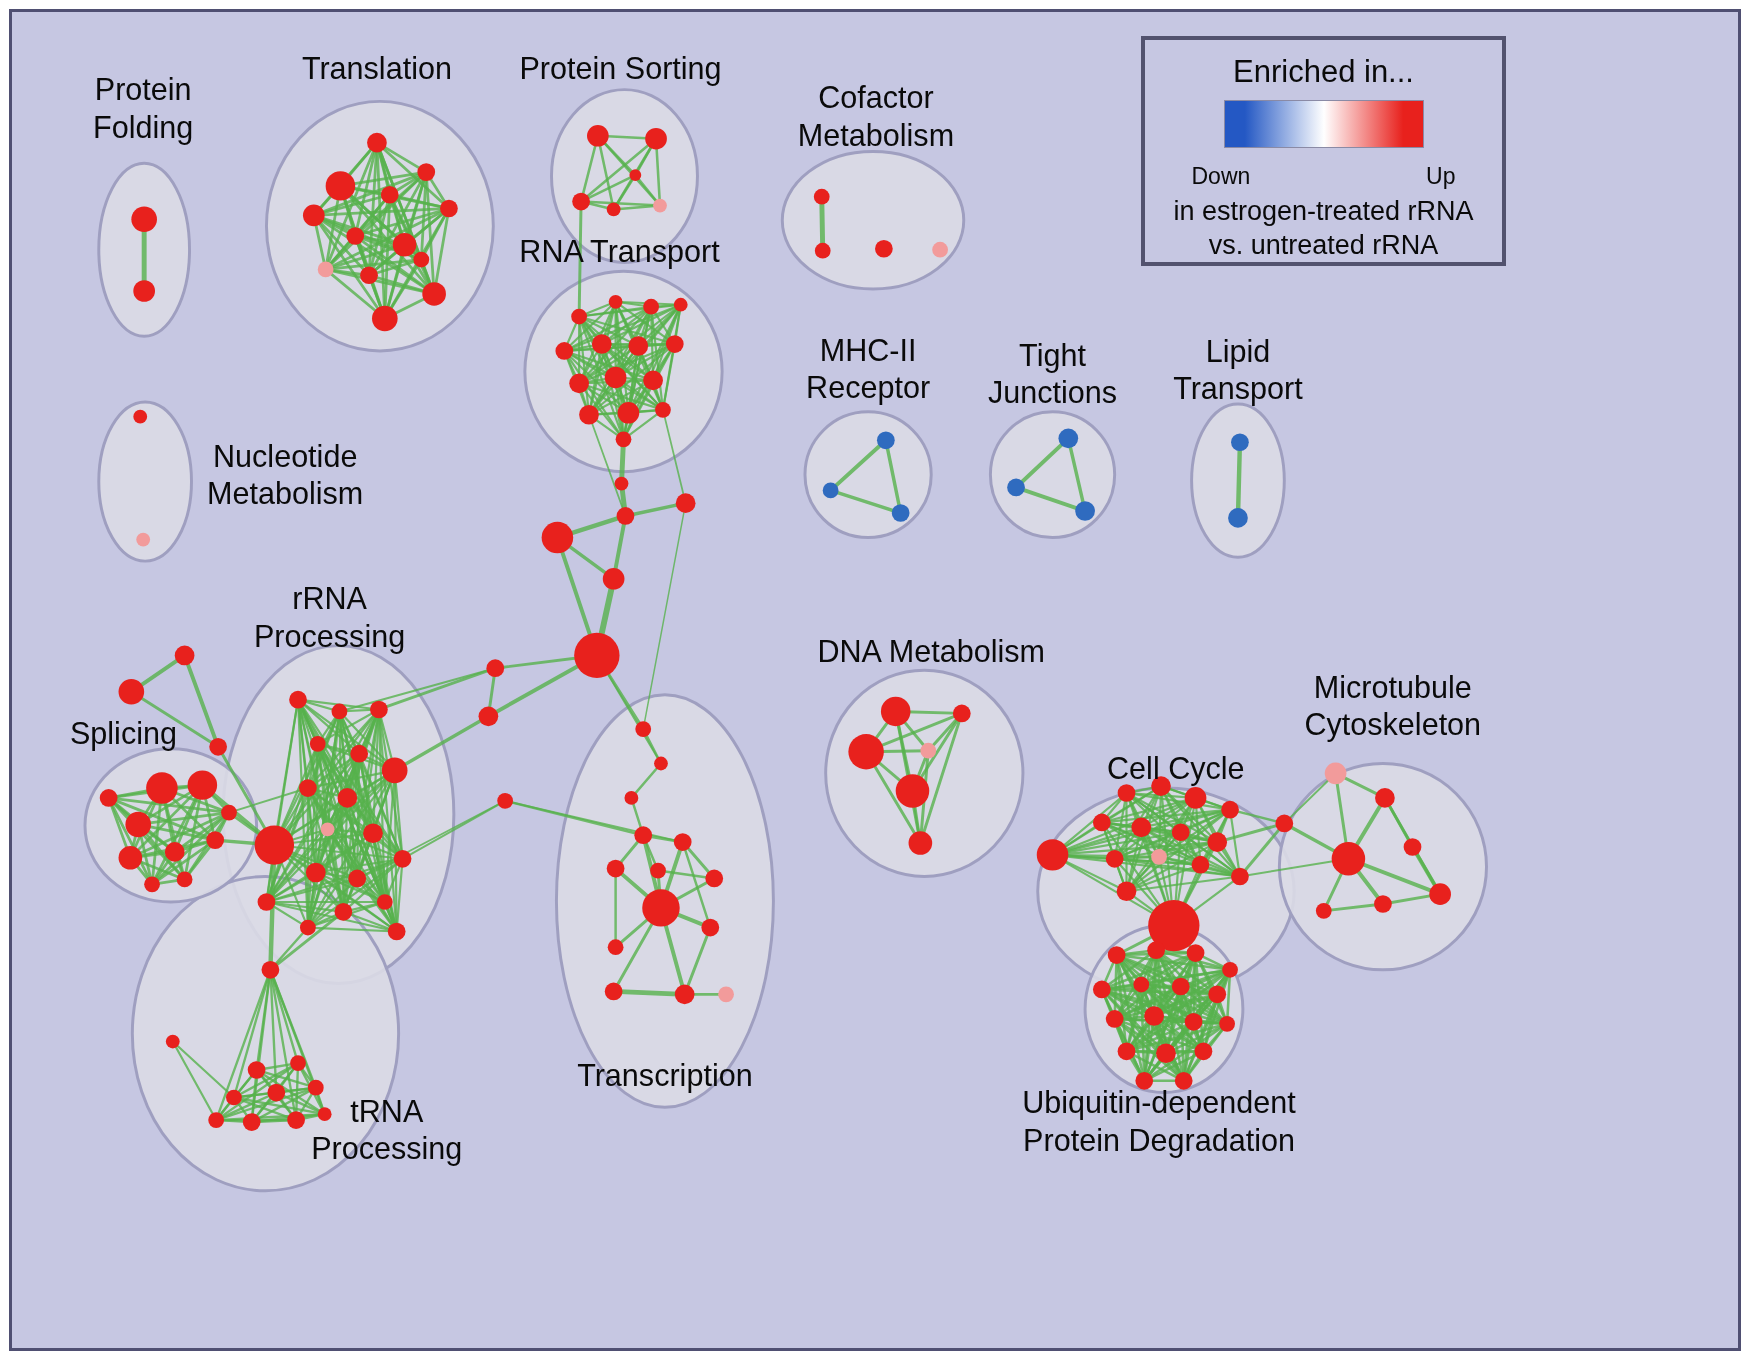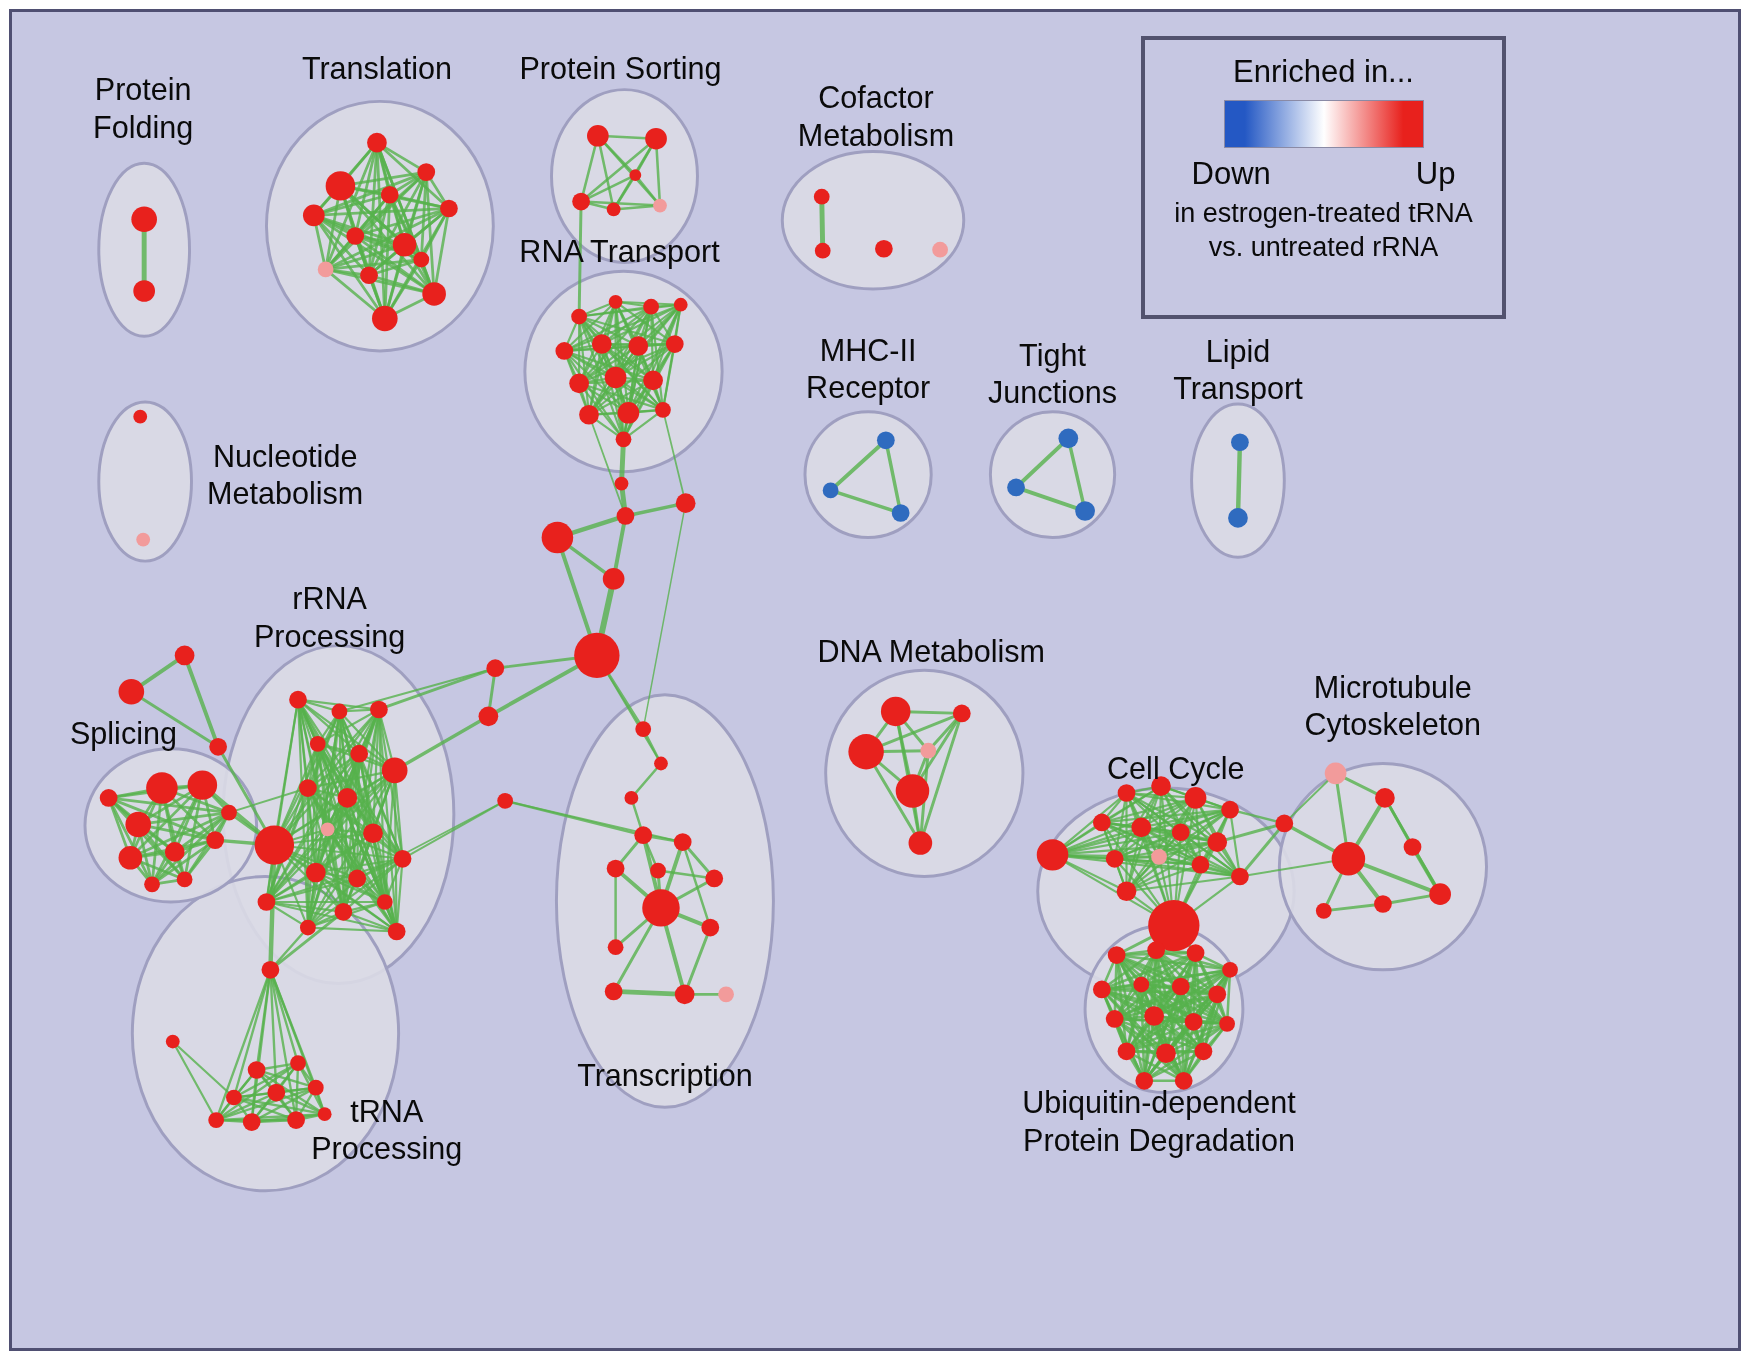--- a/index.html
+++ b/index.html
@@ -2,26 +2,26 @@
 <html><head>
 <meta charset="utf-8">
 <style>
   html,body{margin:0;padding:0;}
   body{background:#ffffff;font-family:"Liberation Sans",sans-serif;}
   .page{width:1750px;height:1360px;background:#ffffff;padding:9px;box-sizing:border-box;}
   .figure{position:relative;width:100%;height:100%;box-sizing:border-box;
           border:3px solid #4f4f72;background:#c6c7e2;overflow:hidden;}
   #network-svg{position:absolute;left:0;top:0;width:100%;height:100%;}
   .cluster-label{font-family:"Liberation Sans",sans-serif;font-size:31px;fill:#0a0a0a;}
-  .legend{position:absolute;left:1129px;top:24px;width:365px;height:283px;
+  .legend{position:absolute;left:1129px;top:24px;width:365px;height:230px;
           border:4px solid #52526e;box-sizing:border-box;text-align:center;
           color:#0a0a0a;background:#c6c7e2;}
   .legend-title{font-size:31px;margin-top:14px;}
   .legend-bar{width:200px;height:48px;margin:10px auto 2px;border:1px solid #8a8aa5;box-sizing:border-box;}
-  .legend-du{display:flex;justify-content:space-between;width:264px;margin:8px auto 4px;font-size:31px;}
+  .legend-du{display:flex;justify-content:space-between;width:264px;margin:15px auto 4px;font-size:23px;}
   .legend-caption{font-size:27px;line-height:34px;}
 </style>
 </head>
 <body>
 
 <div class="page">
   <div class="figure" style="background: rgb(198, 199, 226); border-color: rgb(79, 79, 114);">
     <svg id="network-svg" viewBox="0 0 1750 1360" preserveAspectRatio="none">
         <g>
           <ellipse cx="331" cy="817" rx="117" ry="172" fill="#dadae5" fill-opacity="0.9" stroke="#9f9fc0" stroke-width="3"></ellipse>
@@ -1042,17 +1042,17 @@
         </g>
       </svg>
 
     <div class="legend" style="background: rgb(198, 199, 226); border-color: rgb(82, 82, 110);">
       <div class="legend-title">Enriched in...</div>
       <div class="legend-bar" style="background: linear-gradient(90deg, rgb(36, 88, 196) 0%, rgb(36, 88, 196) 10%, rgb(255, 255, 255) 50%, rgb(232, 33, 29) 90%, rgb(232, 33, 29) 100%);"></div>
       <div class="legend-du">
         <span>Down</span>
         <span>Up</span>
       </div>
-      <div class="legend-caption">in estrogen-treated tRNA</div>
+      <div class="legend-caption">in estrogen-treated rRNA</div>
       <div class="legend-caption">vs. untreated rRNA</div>
     </div>
   </div>
 </div>
 
 </body></html>

